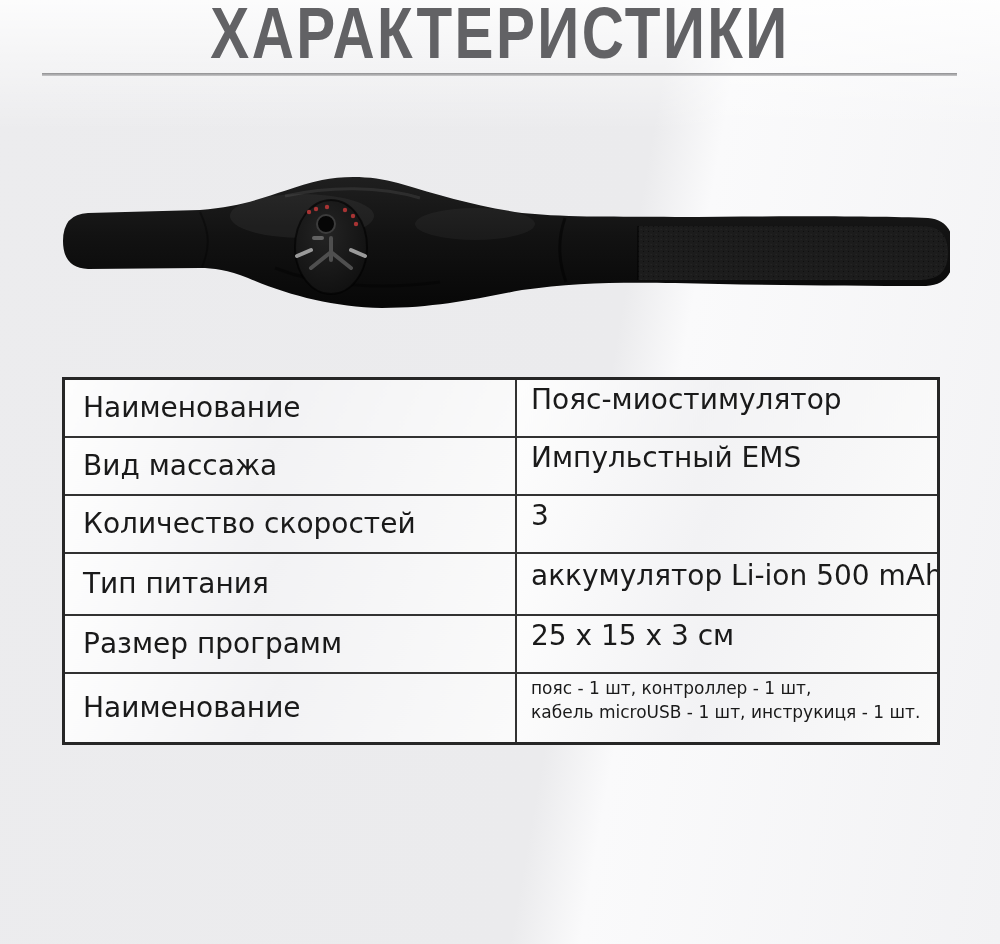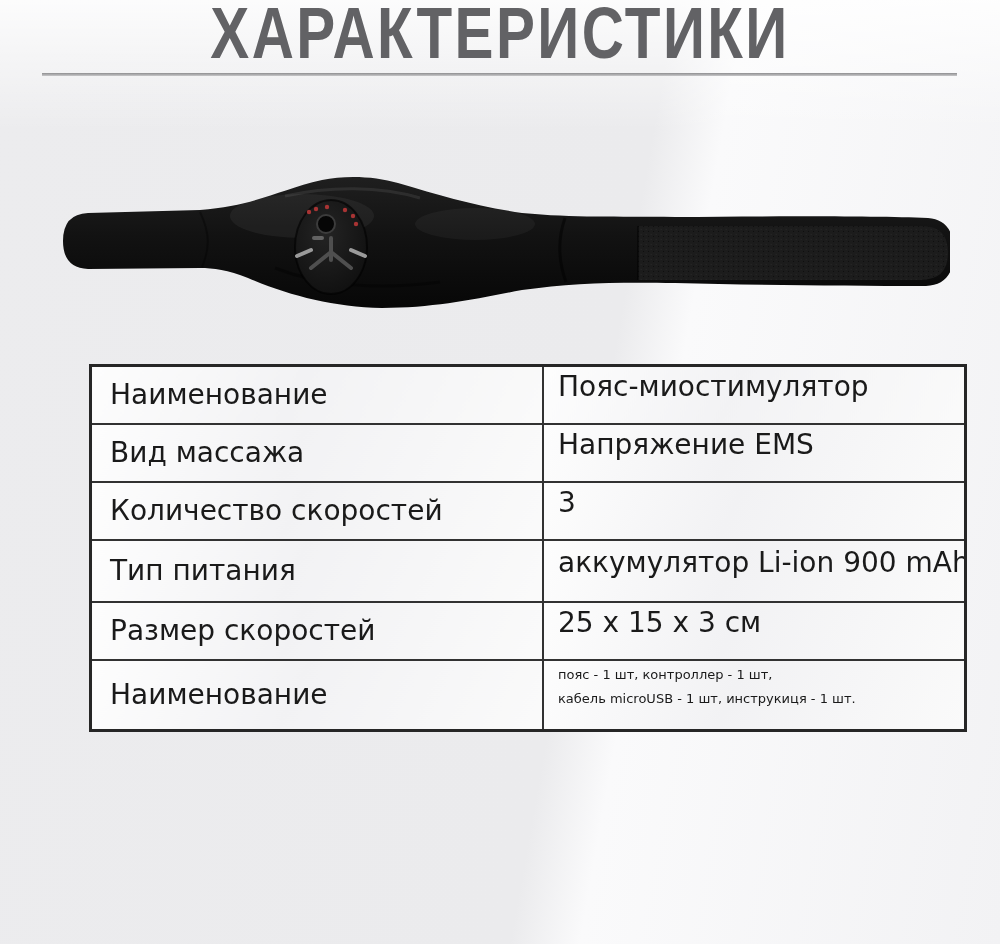--- a/index.html
+++ b/index.html
@@ -18,37 +18,36 @@
     font-weight:bold; font-size:73px; letter-spacing:3px; color:#626265;
     transform:scaleX(0.8); transform-origin:50% 0;
     white-space:nowrap;
   }
   .rule {
     position:absolute; left:42px; top:73px; width:915px; height:3px;
     background:linear-gradient(180deg,#8e8e90,#c8c8ca);
   }
   .hero { position:absolute; left:50px; top:148px; width:900px; height:185px; }
   table.specs {
-    position:absolute; left:62px; top:364px; width:878px;
+    position:absolute; left:62px; top:377px; width:878px;
     border-collapse:collapse; table-layout:fixed;
     border:3px solid #262626;
-    margin-left:27px;
   }
   table.specs td {
     border:2px solid #323232; vertical-align:middle;
     background:linear-gradient(115deg,#fdfdfd 0%, #f2f2f4 45%, #fafafa 100%);
     color:#1a1a1a;
     overflow:hidden; white-space:nowrap;
   }
   td.label { width:432px; padding:0 0 0 18px; font-size:28px; }
   td.value { padding:0 0 16px 14px; font-size:28px; }
   tr.row { height:58px; }
   tr.row-tall { height:62px; }
   tr.row-last { height:71px; }
-  td.value.small div { font-size:13px; line-height:24px; }
+  td.value.small div { font-size:17px; line-height:24px; }
 </style>
 </head>
 <body>
 
 <div class="page">
 
   <h1 class="title">ХАРАКТЕРИСТИКИ</h1>
   <div class="rule"></div>
 
   <div class="hero">
@@ -121,32 +120,32 @@
   </div>
 
   <table class="specs">
     <tbody>
       <tr class="row">
         <td class="label">Наименование</td>
         <td class="value">Пояс-миостимулятор</td>
       </tr>
       <tr class="row">
         <td class="label">Вид массажа</td>
-        <td class="value">Напряжение EMS</td>
+        <td class="value">Импульстный EMS</td>
       </tr>
       <tr class="row">
         <td class="label">Количество скоростей</td>
         <td class="value">3</td>
       </tr>
       <tr class="row-tall">
         <td class="label">Тип питания</td>
-        <td class="value">аккумулятор Li-ion 900 mAh</td>
+        <td class="value">аккумулятор Li-ion 500 mAh</td>
       </tr>
       <tr class="row">
-        <td class="label">Размер скоростей</td>
+        <td class="label">Размер программ</td>
         <td class="value">25 х 15 х 3 см</td>
       </tr>
       <tr class="row-last">
         <td class="label">Наименование</td>
         <td class="value small">
           <div>пояс - 1 шт, контроллер - 1 шт,</div>
           <div>кабель microUSB - 1 шт, инструкиця - 1 шт.</div>
         </td>
       </tr>
     </tbody>

